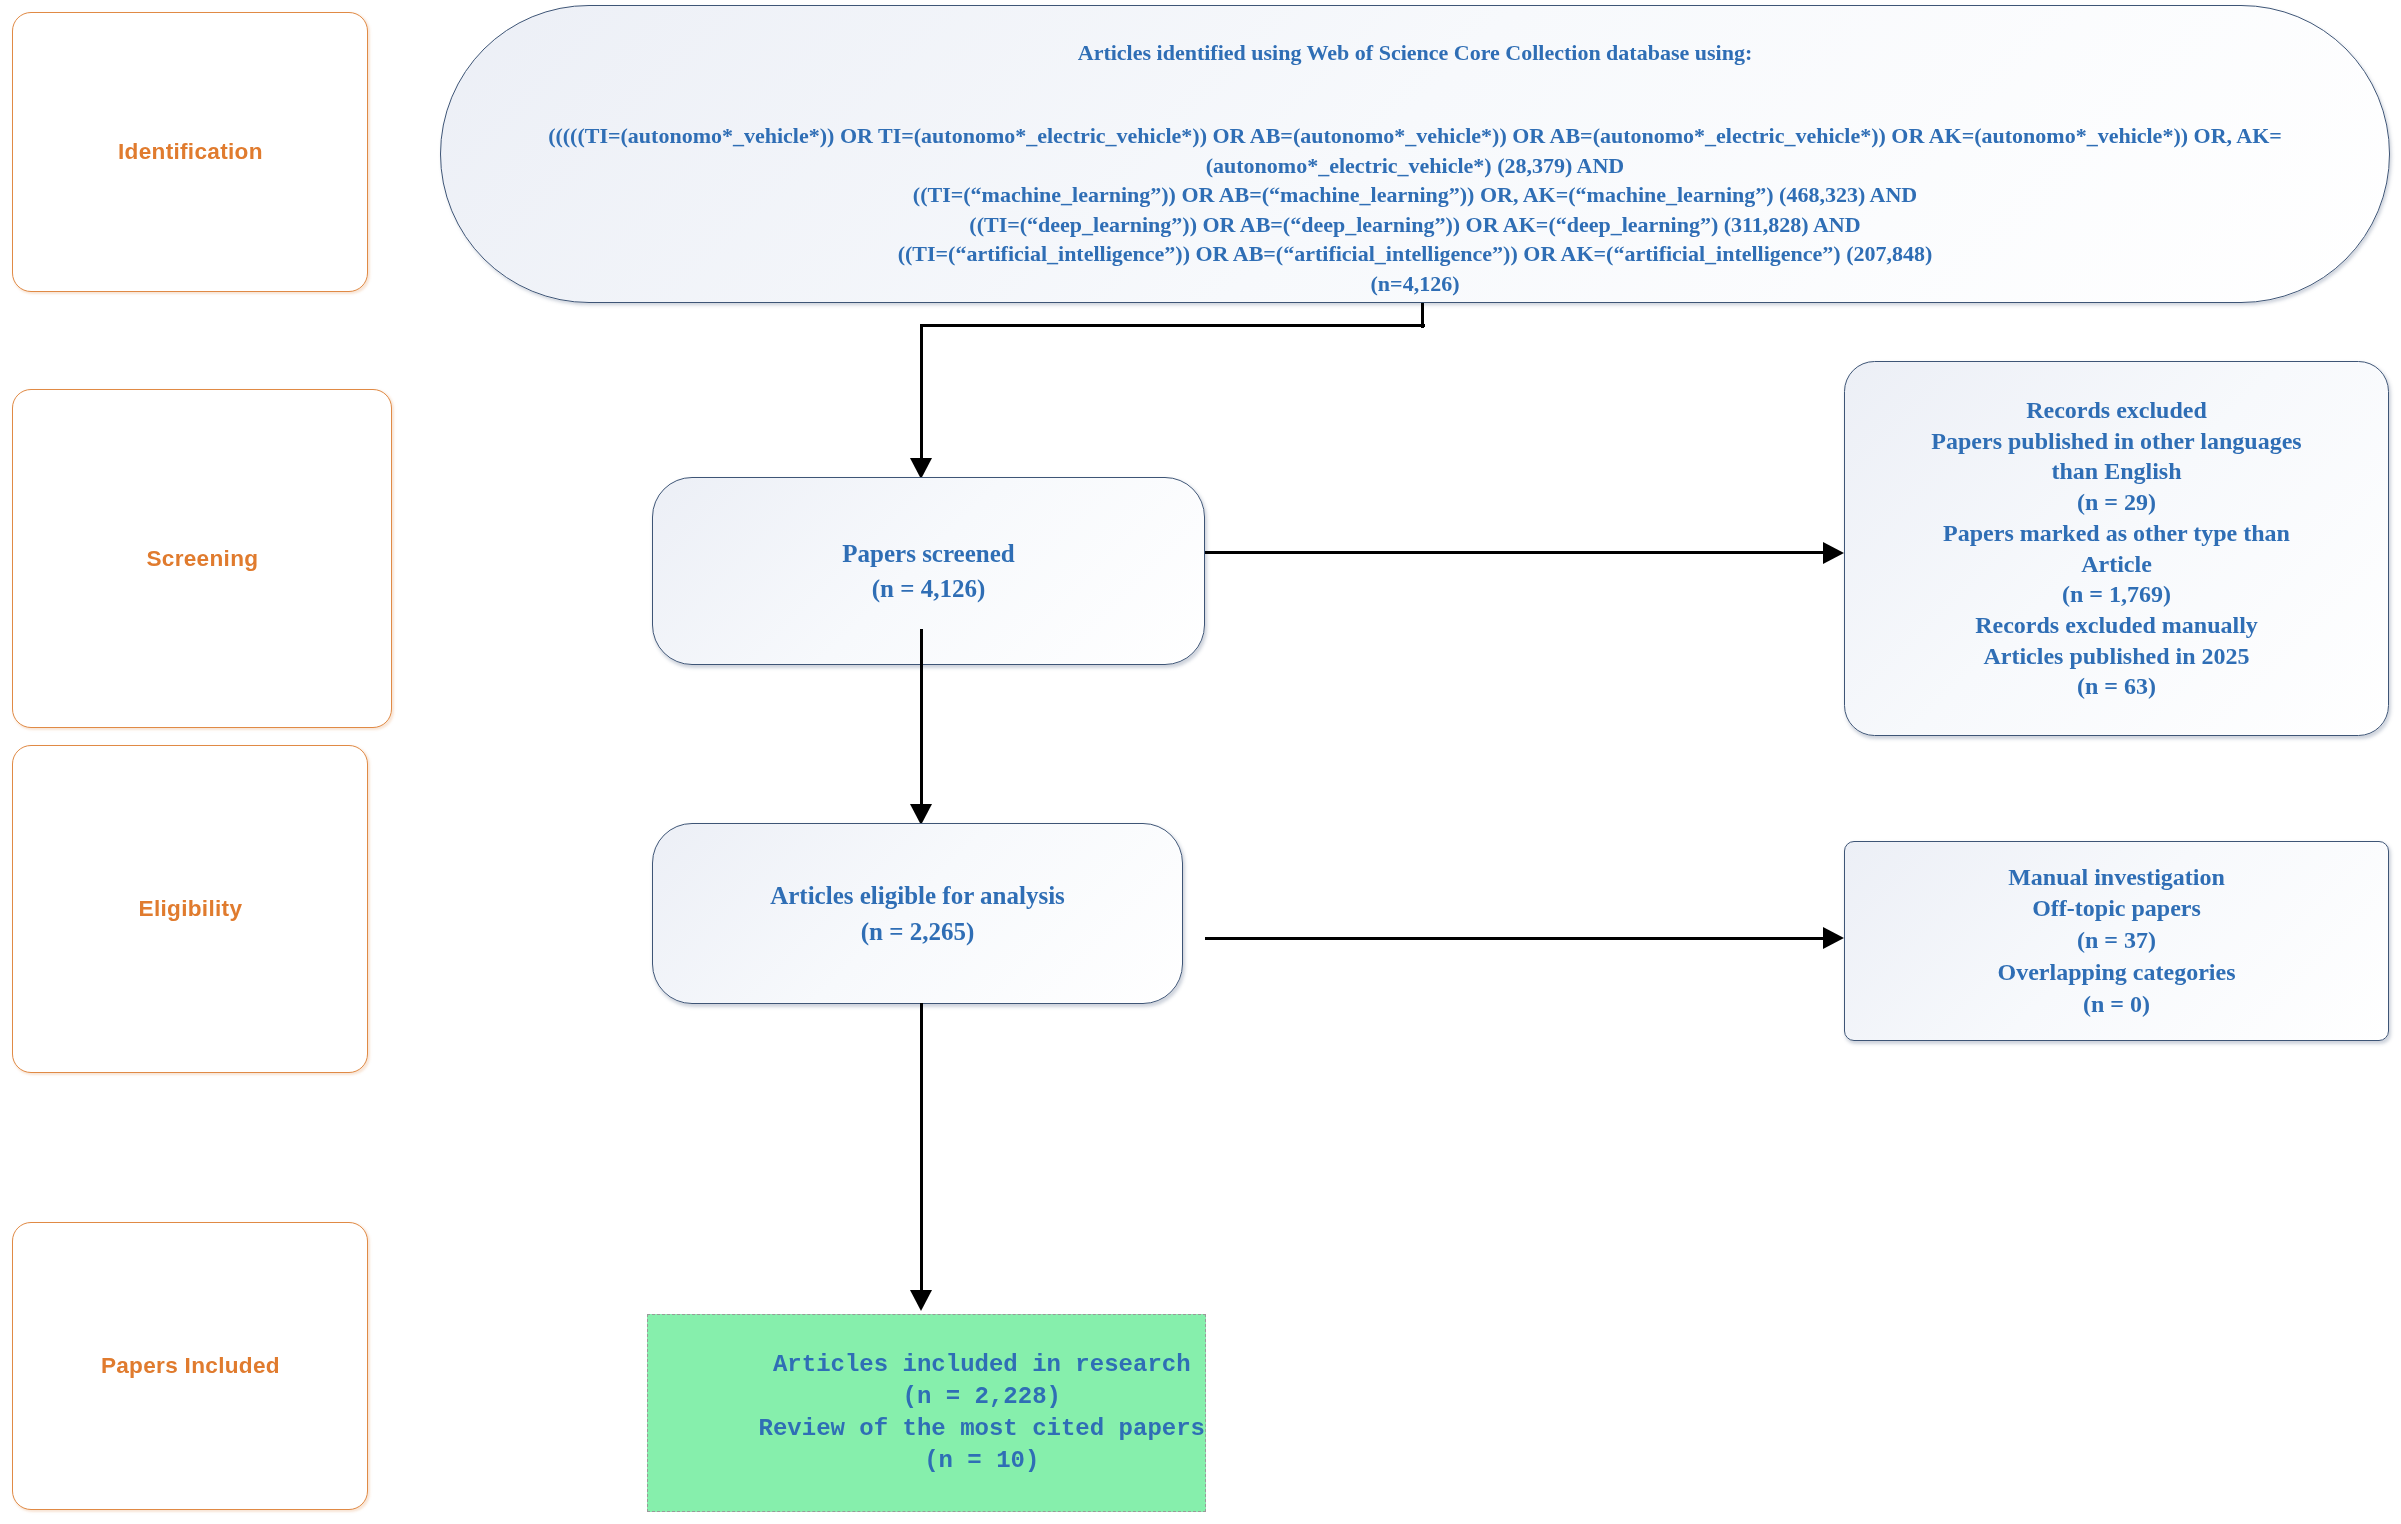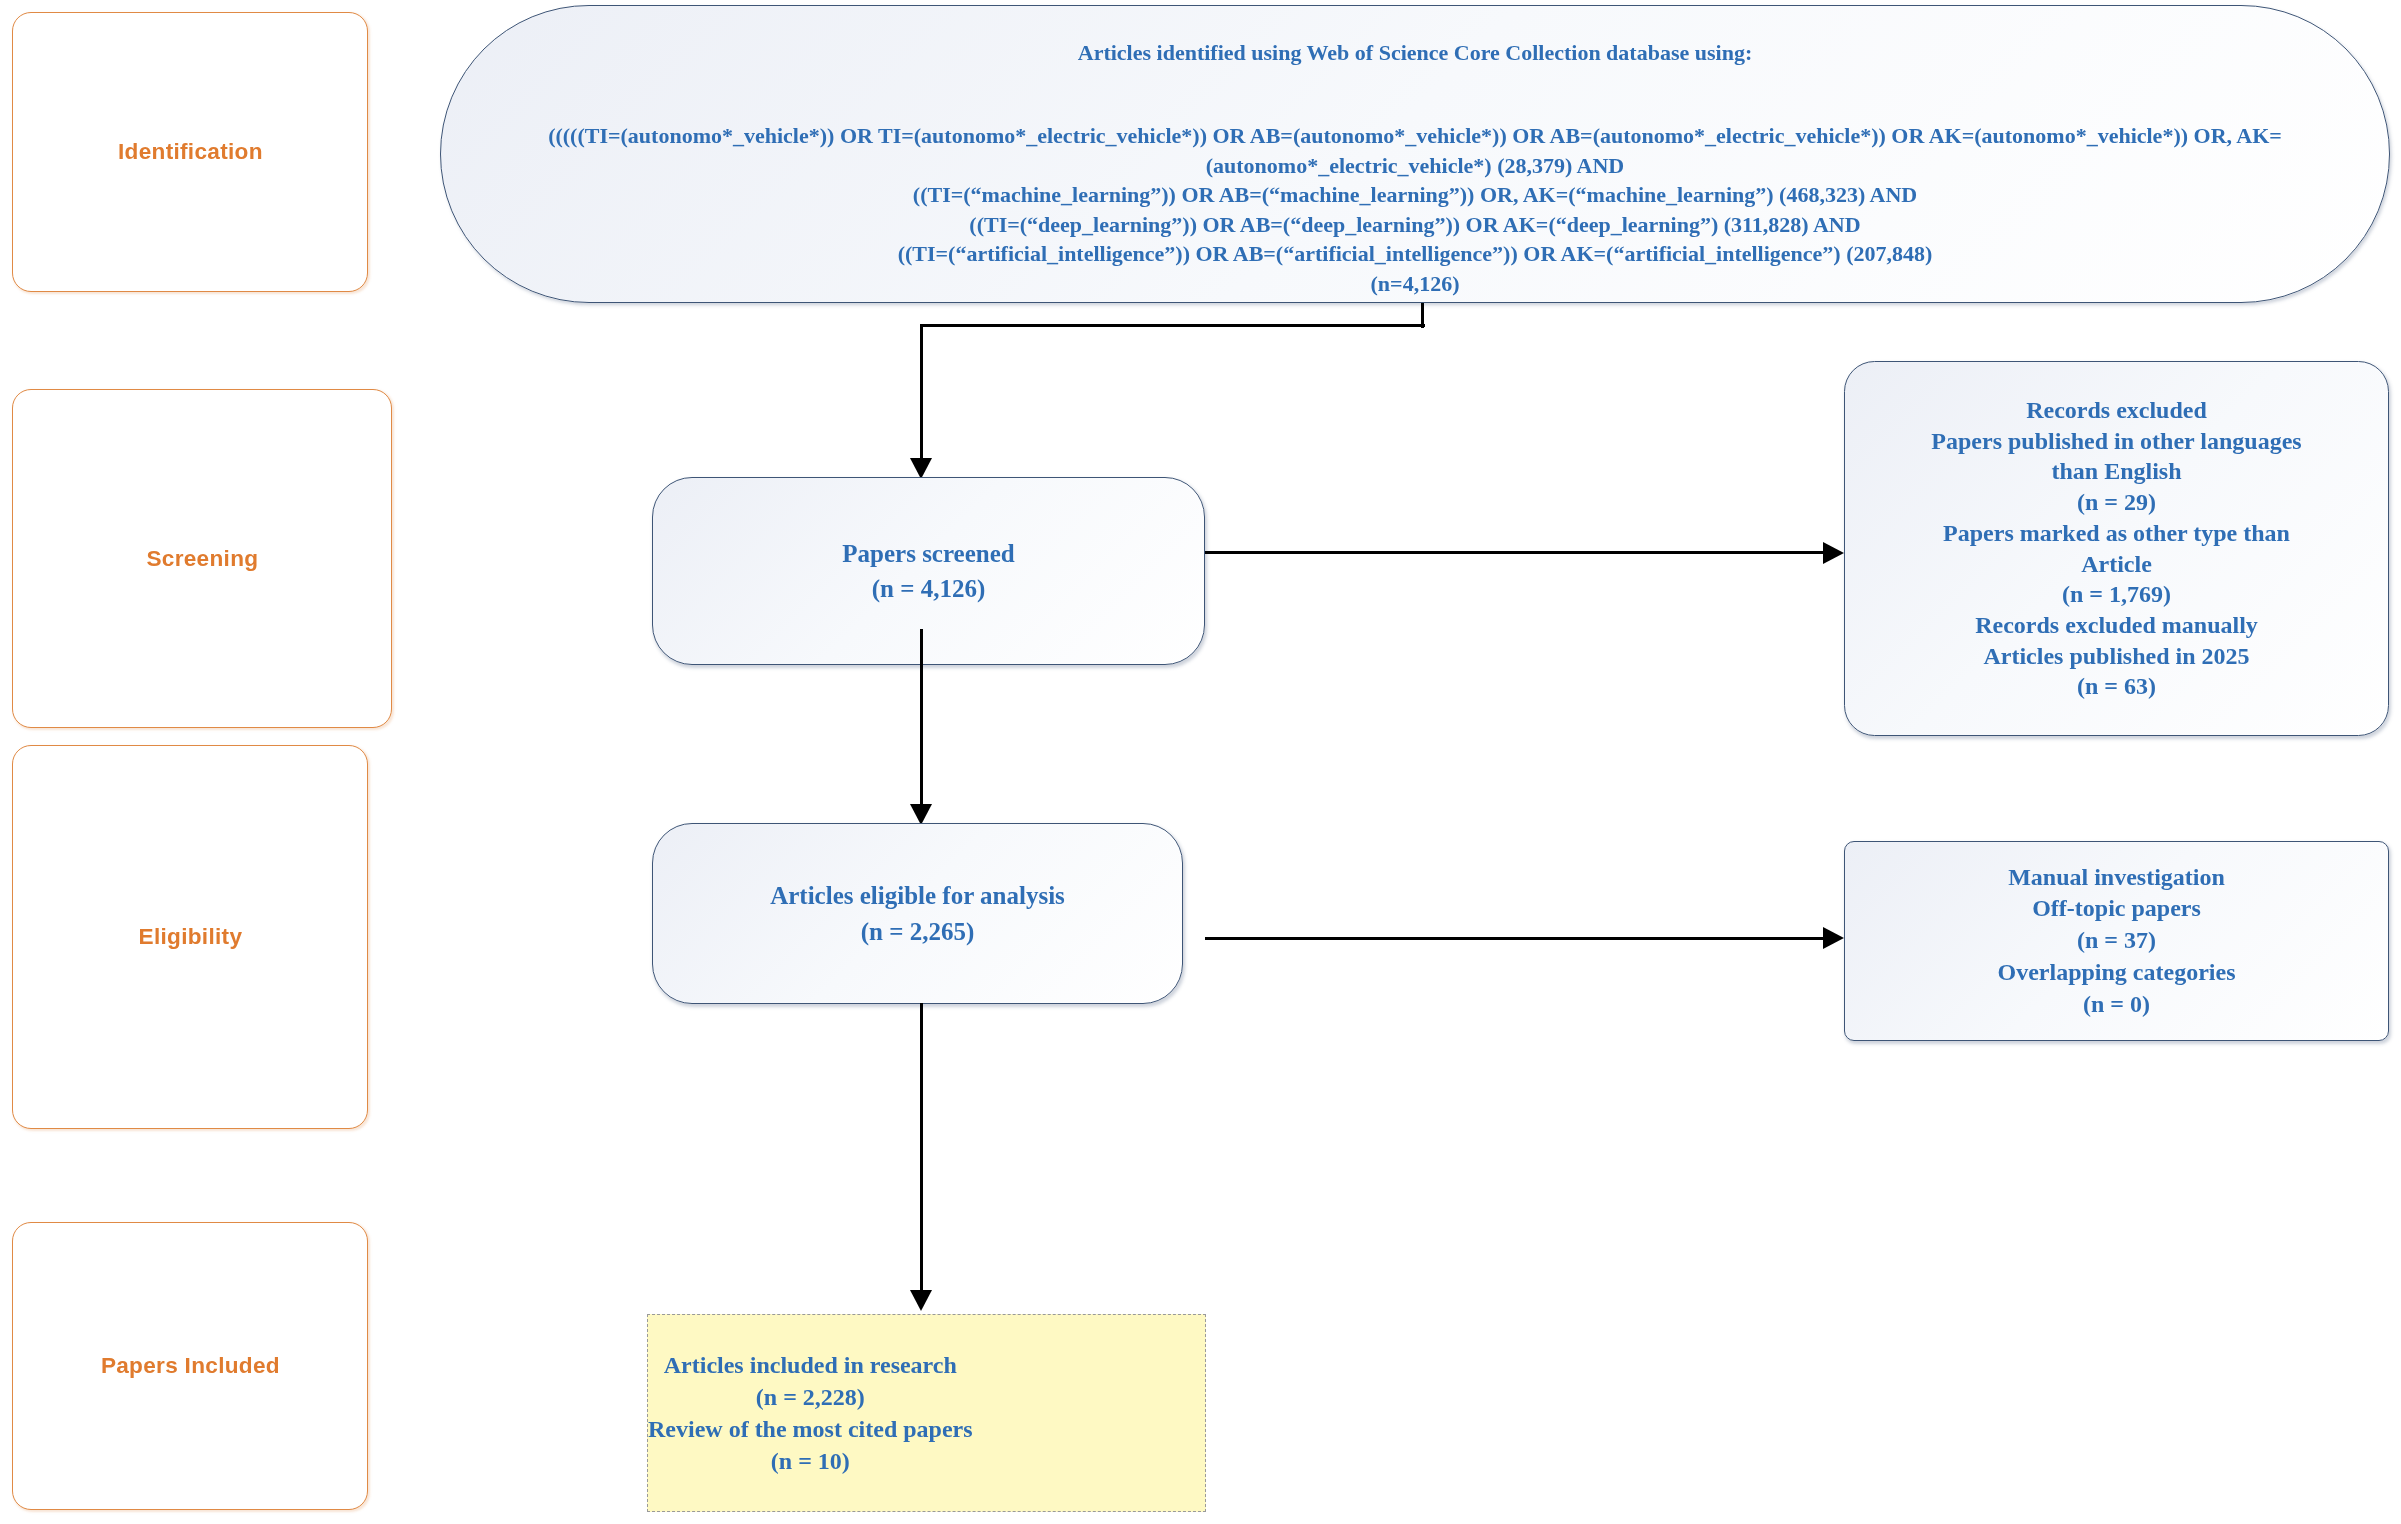--- a/index.html
+++ b/index.html
@@ -71,27 +71,28 @@
   #box-excluded .flow-text{ font-size:24px; line-height:1.28; padding:0 8px;}
 
   #box-manual{ border-radius:10px; }
   #box-manual .flow-text{ font-size:24px; line-height:1.32; padding:0 8px;}
 
   
   #box-included{
     position:absolute;
     box-sizing:border-box;
     border:1.7px dashed #9a9a9a;
-    background:#fef9c3;
+    background:#86efac;
     border-radius:0;
     display:flex;
     align-items:center;
-    justify-content:flex-start;
+    justify-content:flex-end;
     text-align:center;
     box-shadow:none;
+    font-family:Liberation Mono, monospace;
   }
   #box-included .flow-text{
     color:#2f6eb5;
     font-weight:bold;
     font-size:24px;
     line-height:1.34;
     white-space:pre-line;
   }
 
   
@@ -119,21 +120,21 @@
 <div id="stage">
 
   <div class="stage-box" id="stage-identification" style="left:12.4px;  top:12.4px;   width:356px; height:280px;">
     <span class="stage-label">Identification</span>
   </div>
 
   <div class="stage-box" id="stage-screening" style="left:12.4px;  top:389px;  width:380px; height:339px;">
     <span class="stage-label">Screening</span>
   </div>
 
-  <div class="stage-box" id="stage-eligibility" style="left:12.4px;  top:745px; width:356px; height:384px;">
+  <div class="stage-box" id="stage-eligibility" style="left:12.4px;  top:745px; width:356px; height:328px;">
     <span class="stage-label">Eligibility</span>
   </div>
 
   <div class="stage-box" id="stage-papers-included" style="left:12.4px;  top:1222px; width:356px; height:288px;">
     <span class="stage-label">Papers Included</span>
   </div>
 
   <div class="flow-box" id="box-identified" style="left:440px; top:4.5px; width:1950px; height:298px;">
     <div class="flow-text">
       <span class="query-title">Articles identified using Web of Science Core Collection database using:</span>

